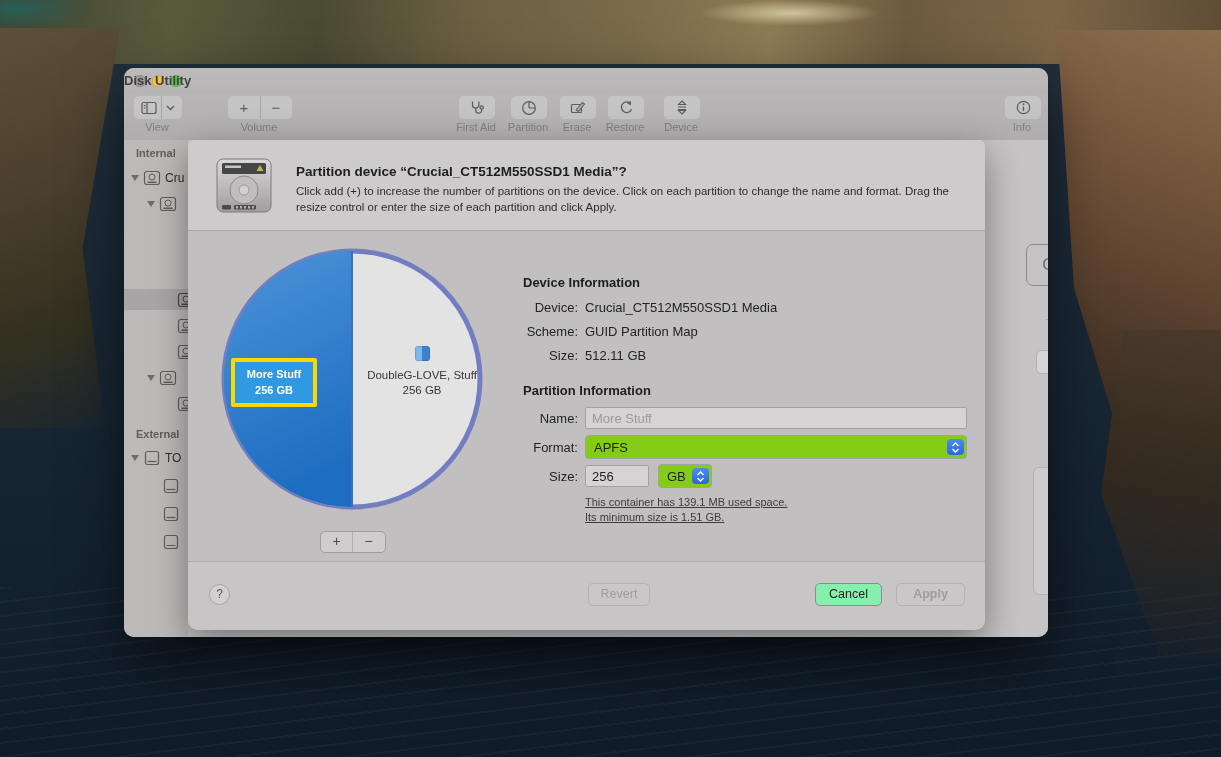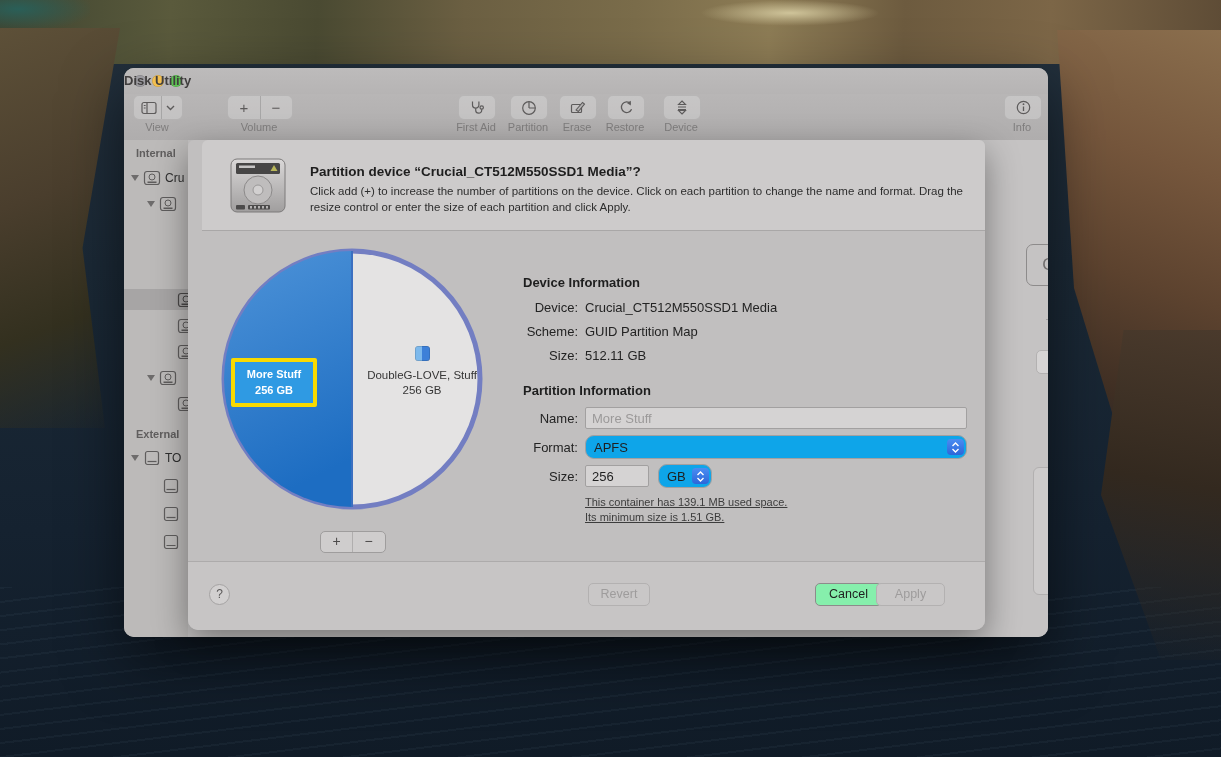--- a/index.html
+++ b/index.html
@@ -65,21 +65,21 @@
     border-radius:7px;color:#6f6d6d;font-size:17px;display:flex;align-items:center;justify-content:center;}
   .strip-divider{position:absolute;left:858px;top:179px;width:50px;height:1px;background:#a3a1a1;}
   .strip-field{position:absolute;left:848px;top:210px;width:46px;height:22px;background:#d6d4d4;
     border:1px solid #b3b1b1;border-radius:5px;}
   .strip-panel{position:absolute;left:845px;top:327px;width:52px;height:126px;background:#cdcbcb;
     border:1px solid #b2b0b0;border-radius:6px;}
 
   
   .sheet{position:absolute;left:188px;top:140px;width:797px;height:490px;z-index:30;
     background:#c1bfbf;border-radius:6px 6px 10px 10px;box-shadow:0 12px 34px rgba(0,0,0,.4);}
-  .sheet-header{position:absolute;left:14px;top:0;right:0;height:90px;background:#cdcbcb;
+  .sheet-header{position:absolute;left:0;top:0;right:0;height:90px;background:#cdcbcb;
     border-bottom:1px solid #a9a7a7;border-radius:6px 6px 0 0;}
   .sheet-title{position:absolute;left:108px;top:24px;font-size:13.5px;font-weight:700;color:#1e1e1e;}
   .sheet-desc{position:absolute;left:108px;top:43px;width:672px;font-size:11.5px;line-height:1.4;color:#2d2d2d;}
   .drive-icon{position:absolute;left:25px;top:17px;}
   .sheet-footer{position:absolute;left:0;bottom:0;right:0;height:68px;background:#c7c5c5;
     border-top:1px solid #adabab;border-radius:0 0 10px 10px;}
 
   
   .pie-wrap{position:absolute;left:24px;top:99px;width:280px;height:280px;}
   .sel-label{position:absolute;left:43px;top:218px;width:78px;height:41px;background:#2f9ae3;
@@ -94,21 +94,21 @@
     border:1px solid #9f9d9d;border-radius:5px;display:flex;overflow:hidden;}
   .addrem .seg-cell{width:31px;font-size:14px;line-height:18px;color:#4c4a4a;}
 
   
   .h-heading{position:absolute;font-size:13px;font-weight:700;color:#1e1e1e;}
   .f-label{position:absolute;width:75px;text-align:right;font-size:13px;color:#232323;}
   .f-value{position:absolute;font-size:13px;color:#232323;}
   .f-input{position:absolute;height:20px;background:#d5d3d3;border:1px solid #a2a0a0;border-radius:2px;
     font-size:13px;color:#1f1f1f;padding:0 6px;font-family:inherit;box-sizing:content-box;outline:none;}
   .f-input::placeholder{color:#9b9999;}
-  .dropdown{position:absolute;height:22px;background:#0ea5e9;border:1px solid #a2a0a0;border-radius:9px;
+  .dropdown{position:absolute;height:22px;background:#84cc16;border:1px solid #a2a0a0;border-radius:4px;
     display:flex;align-items:center;font-size:13px;color:#1f1f1f;}
   .dd-text{padding-left:8px;flex:1;}
   .stepper{width:17px;height:16px;margin-right:2.5px;border-radius:4px;
     background:linear-gradient(#4a8df2,#2d66d9);display:flex;align-items:center;justify-content:center;}
   .note{position:absolute;font-size:11px;color:#3c3c3c;text-decoration:underline;}
 
   
   .help-btn{position:absolute;left:21px;top:22px;width:19px;height:19px;border-radius:50%;
     background:#d2d0d0;border:1px solid #a5a3a3;color:#5a5858;font-size:12px;text-align:center;line-height:18px;}
   .btn{position:absolute;top:21px;height:21px;border-radius:5px;font-size:12.5px;text-align:center;}
@@ -425,15 +425,15 @@
     </span>
   </div>
 
   <div class="note" style="left:397px;top:356px;">This container has 139.1 MB used space.</div>
   <div class="note" style="left:397px;top:371px;">Its minimum size is 1.51 GB.</div>
 
   <div class="sheet-footer">
     <div class="help-btn">?</div>
     <div class="btn btn-disabled" style="left:400px;width:60px;">Revert</div>
     <div class="btn btn-cancel" style="left:627px;width:65px;">Cancel</div>
-    <div class="btn btn-disabled" style="left:688px;width:67px;">Apply</div>
+    <div class="btn btn-disabled" style="left:708px;width:67px;font-weight:bold;">Apply</div>
   </div>
 </div>
 
 </body></html>

